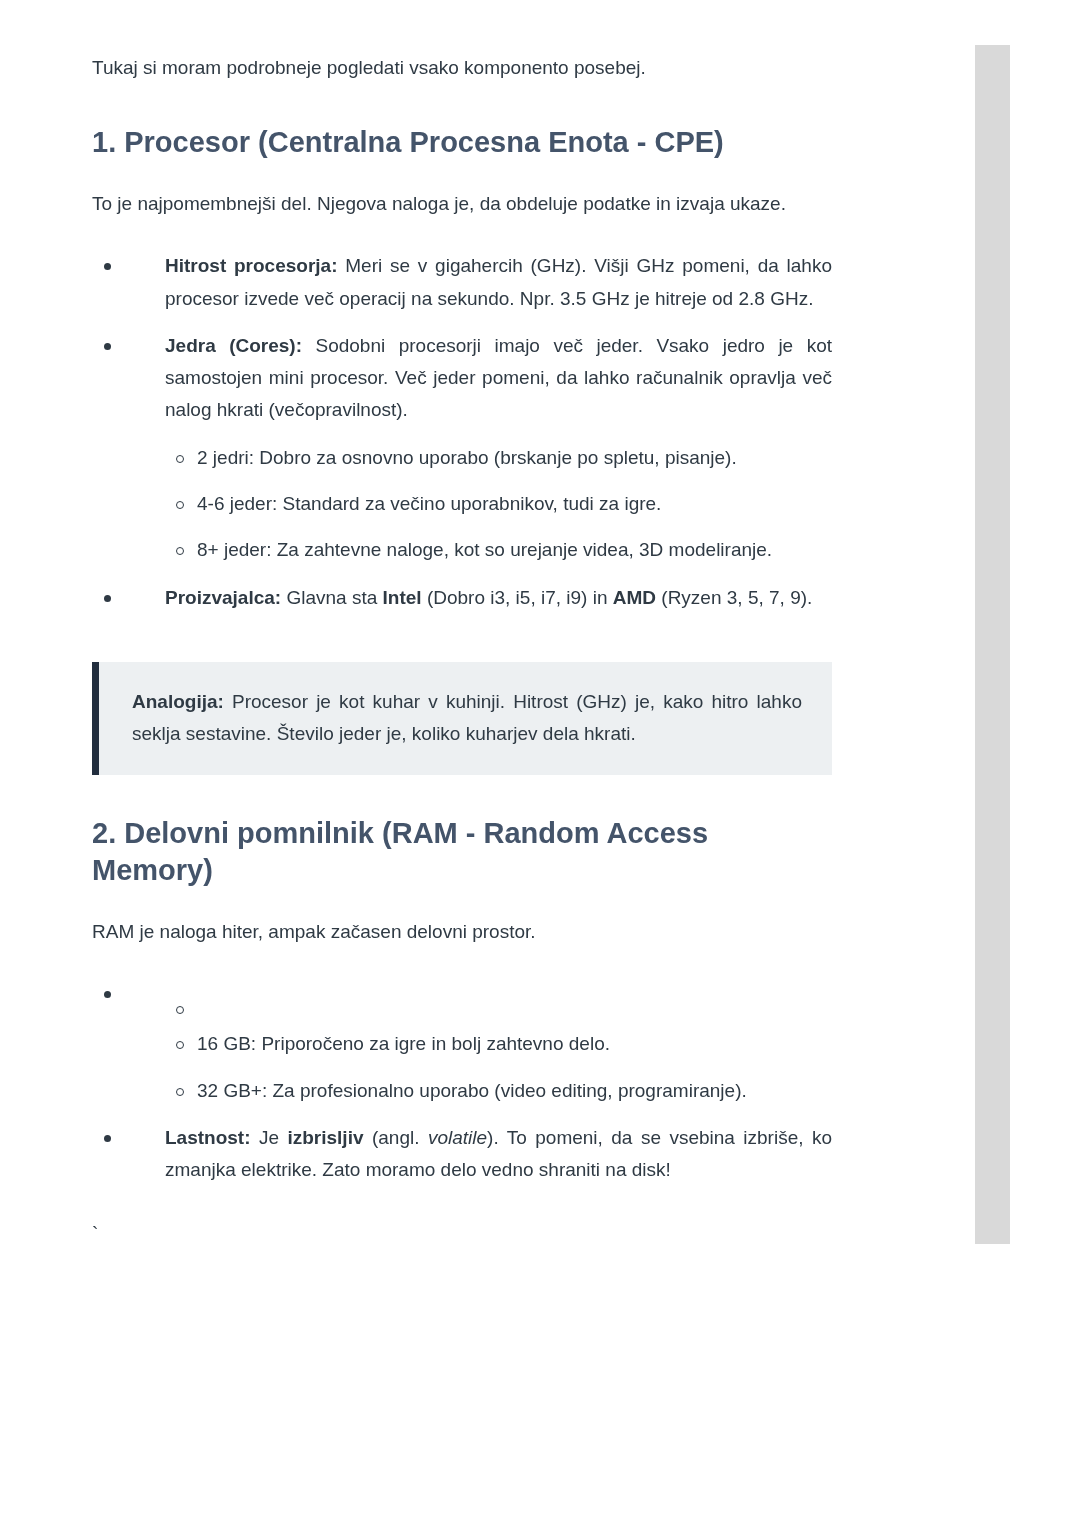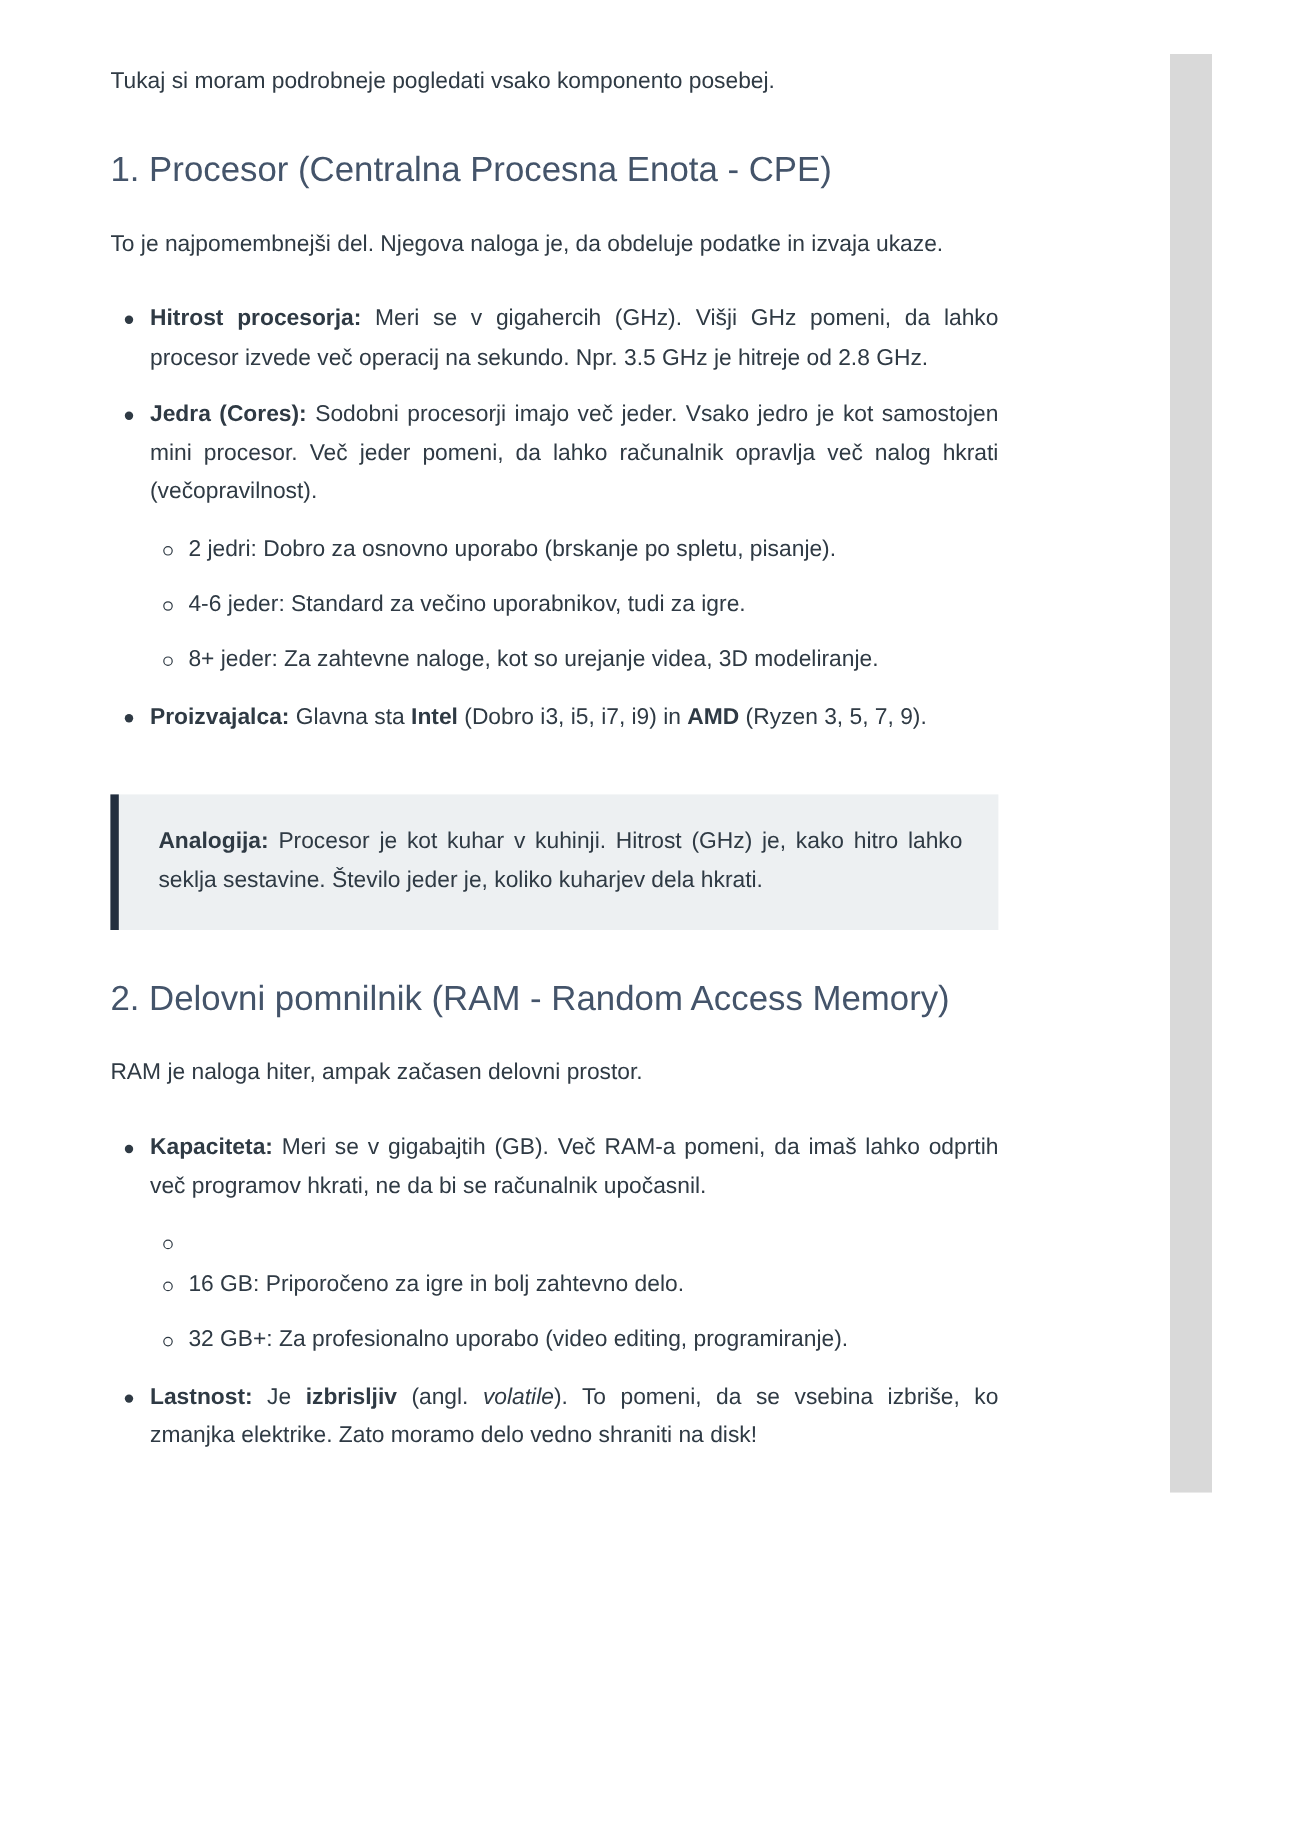--- a/index.html
+++ b/index.html
@@ -13,29 +13,29 @@
     overflow:hidden;
   }
   .content {
     position:absolute;
     left:92px; top:52px; width:740px;
     color:var(--body-color,#2f3a44);
     font-size:19px; line-height:1.7;
     z-index:2;
   }
   .heading {
-    font-size:29px; line-height:1.3; font-weight:400;
+    font-size:29px; line-height:1.3; font-weight:700;
     color:var(--heading-color,#44546a);
     margin-top:40px;
   }
   .lead { margin-top:26px; text-align:justify; }
   .intro { text-align:justify; }
 
   ul.blist { list-style:none; margin-top:30px; }
-  li.item { display:flex; align-items:flex-start; margin-bottom:15px; }
+  li.item { display:flex; align-items:flex-start; margin-bottom:15px;gap:40px; }
   li.item:last-child { margin-bottom:0; }
   .dot {
     flex:0 0 auto; width:7px; height:7px; border-radius:50%;
     background:var(--body-color,#2f3a44);
     margin:13px 14px 0 12px;
   }
   .ring {
     flex:0 0 auto; width:8px; height:8px; border-radius:50%;
     border:1.5px solid var(--body-color,#2f3a44);
     background:transparent;
@@ -129,21 +129,20 @@
     </section>
 
     <section>
       <h1 class="heading">2. Delovni pomnilnik (RAM - Random Access Memory)</h1>
       <p class="lead">RAM je naloga hiter, ampak začasen delovni prostor.</p>
 
       <ul class="blist">
         <li class="item">
           <span class="dot"></span>
           <div class="li-body">
-            <p class="li-text"><span style="font-weight: 700;">Kapaciteta:</span><span> Meri se v gigabajtih (GB). Več RAM-a pomeni, da imaš lahko odprtih več programov hkrati, ne da bi se računalnik upočasnil.</span></p>
             <ul class="sublist">
               <li>
                 <span class="ring"></span>
               </li>
               <li>
                 <span class="ring"></span>
                 <p class="li-text">16 GB: Priporočeno za igre in bolj zahtevno delo.</p>
               </li>
               <li>
                 <span class="ring"></span>

